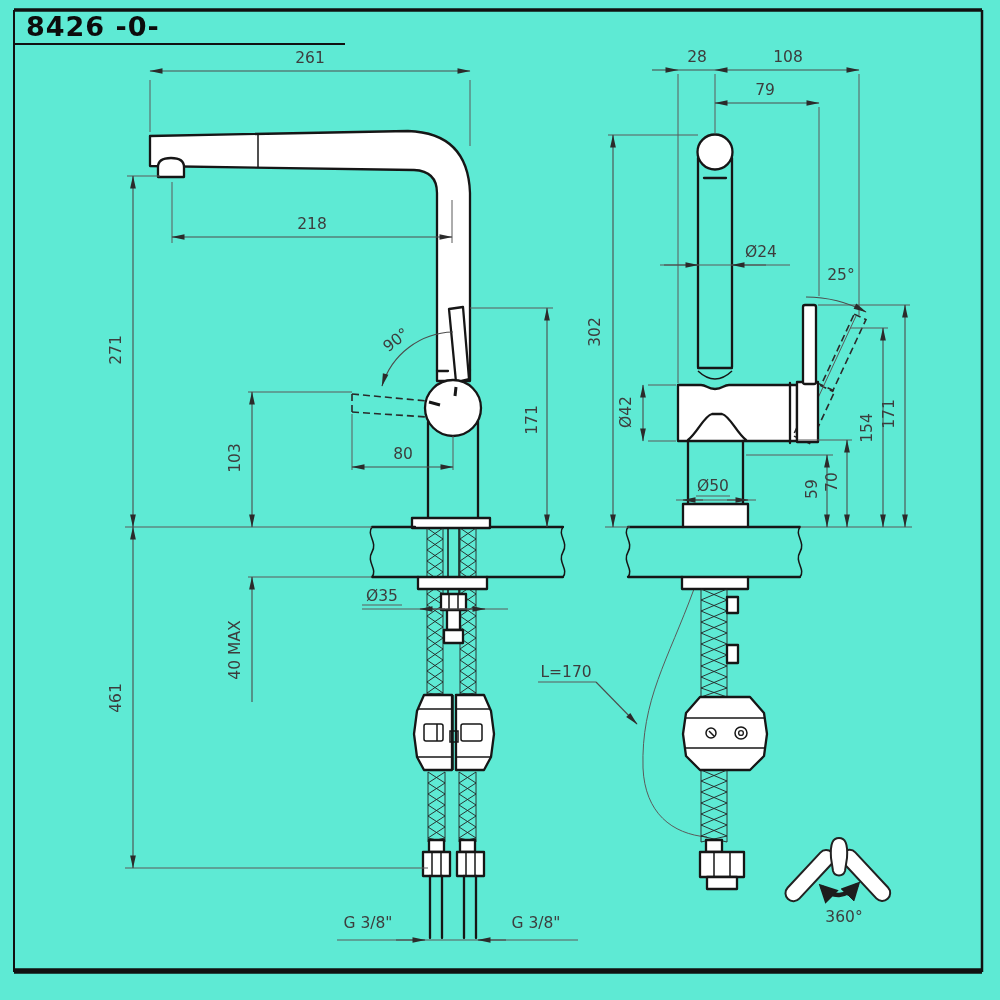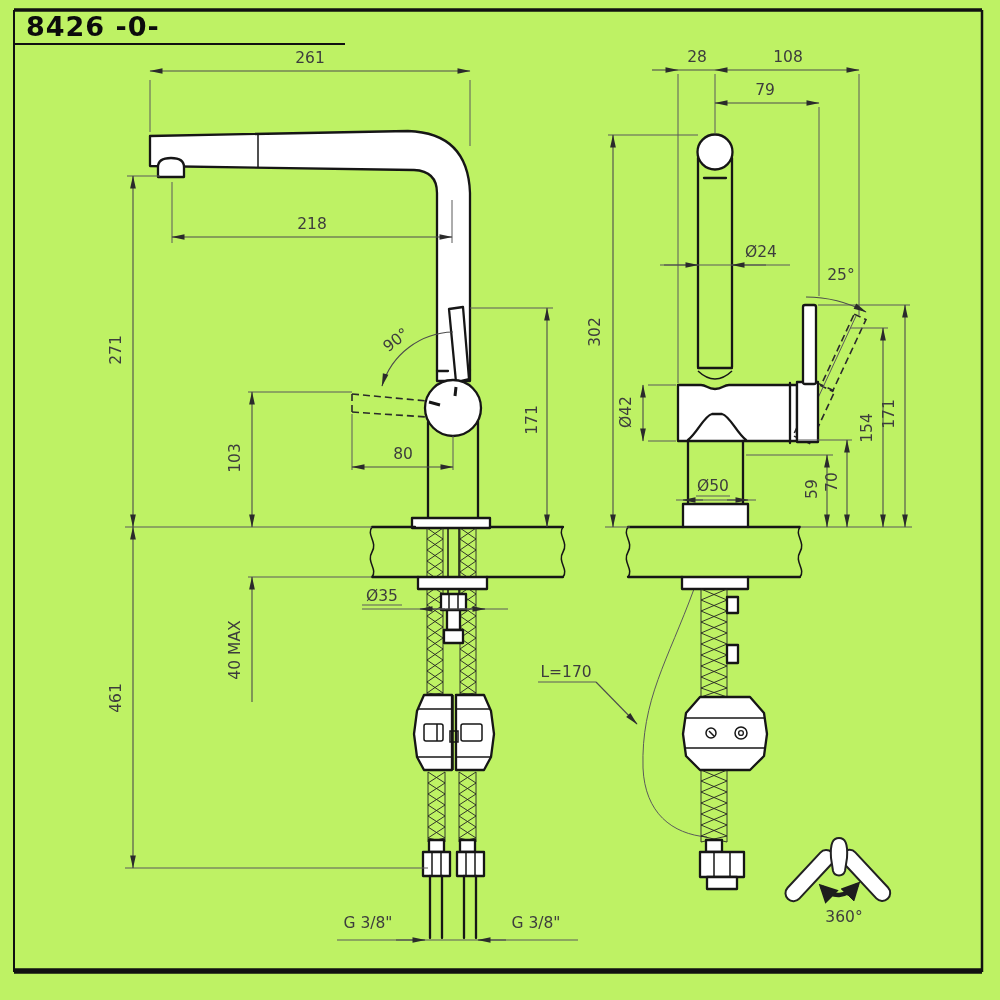--- a/index.html
+++ b/index.html
@@ -1,16 +1,16 @@
 <!DOCTYPE html>
 <html><head>
 <meta charset="utf-8">
 <style>
   html,body{margin:0;padding:0;background:#ffffff;}
-  .page{width:1000px;height:1000px;position:relative;background:#bef264;overflow:hidden;}
+  .page{width:1000px;height:1000px;position:relative;background:#5eead4;overflow:hidden;}
   svg{position:absolute;left:0;top:0;}
   .part{stroke:#161616;stroke-width:2.3;fill:none;stroke-linecap:round;stroke-linejoin:round;}
   .partf{stroke:#161616;stroke-width:2.3;fill:#ffffff;stroke-linejoin:round;}
   .thin{stroke:#161616;stroke-width:1.5;fill:none;}
   .dim{stroke:#4c4c4c;stroke-width:1.1;fill:none;}
   .ext{stroke:#5a5a5a;stroke-width:1;fill:none;}
   .dash{stroke:#2a2a2a;stroke-width:1.6;fill:none;stroke-dasharray:7 4;}
   .braid{stroke:#222;stroke-width:0.9;fill:none;}
   .lbl{font-family:"DejaVu Sans",sans-serif;font-size:15.5px;fill:#3d3d3d;}
   .ttl{font-family:"DejaVu Sans",sans-serif;font-size:27px;font-weight:bold;fill:#0c0c0c;letter-spacing:1px;}

